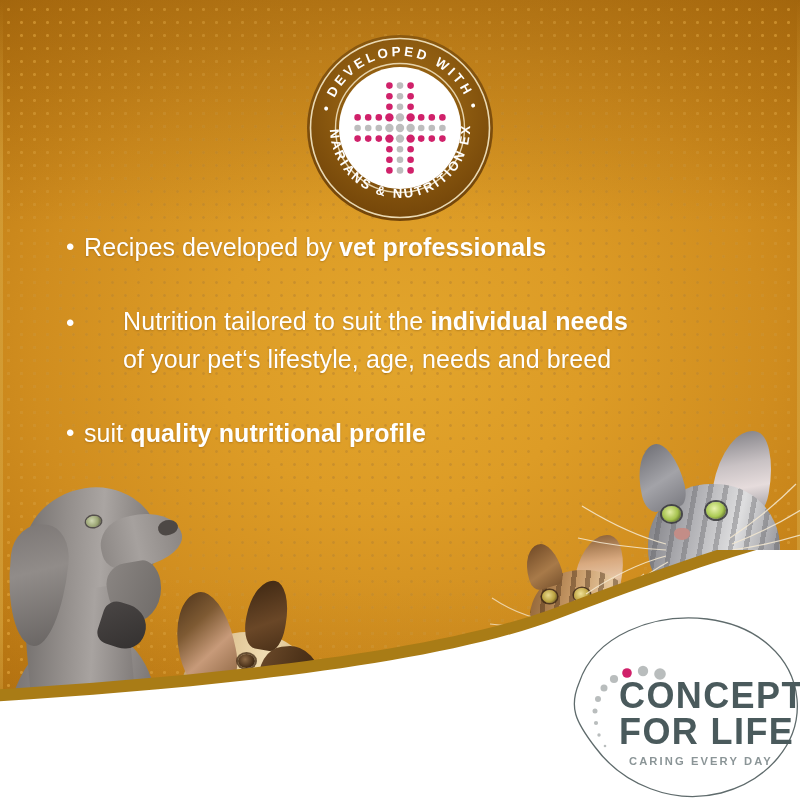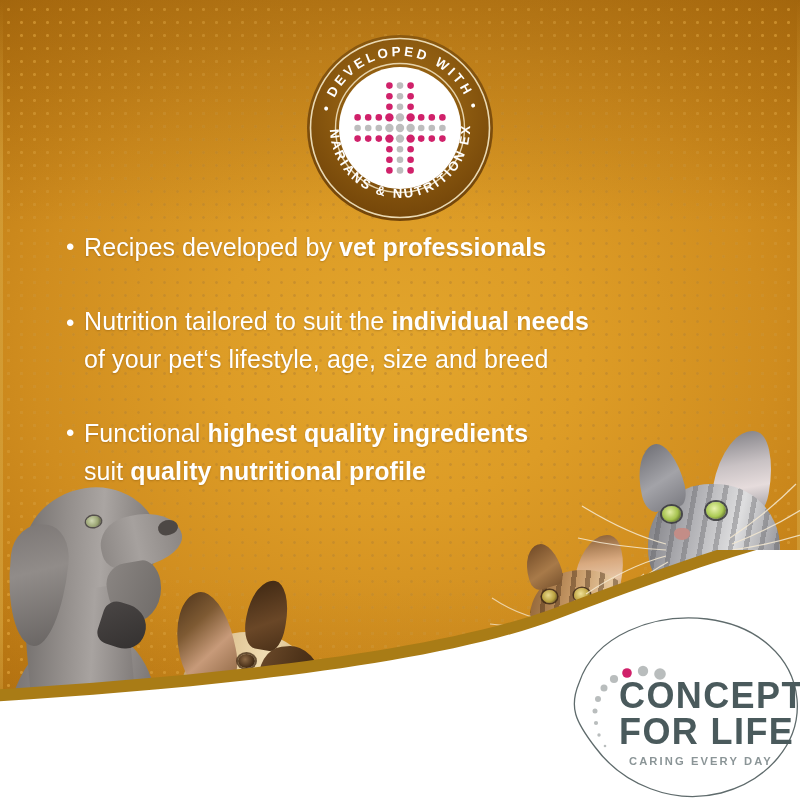--- a/index.html
+++ b/index.html
@@ -96,21 +96,21 @@
   }
   .bullet-text {
     flex:1 1 auto;
     font-size:25px;
     line-height:38px;
     font-weight:400;
     letter-spacing:.1px;
     text-shadow:0 1px 2px rgba(90,52,2,.28);
   }
   .bullet-text b { font-weight:700; }
-  .b2 { margin-top:-2px; }
+  .b2 { margin-top:-2px;margin-left:39px; }
   .b3 { margin-top:0px; }
 
   
   #row-1 { margin-bottom:38px; }
   #row-2 { margin-bottom:36px; }
 
   
   .animals { position:absolute; inset:0; pointer-events:none; }
 
   .animal { position:absolute; }
@@ -427,31 +427,28 @@
       </div>
     </div>
 
     <div class="bullet-row" id="row-2">
       <div class="bullet-dot">•</div>
       <div class="bullet-text b2">
         <div>
           <span>Nutrition tailored to suit the </span><b>individual needs</b>
         </div>
         <div>
-          <span>of your pet‘s lifestyle, age, size and breed</span>
+          <span>of your pet‘s lifestyle, age, needs and breed</span>
         </div>
       </div>
     </div>
 
     <div class="bullet-row" id="row-3">
       <div class="bullet-dot">•</div>
       <div class="bullet-text b3">
-        <div>
-          <span>Functional </span><b>highest quality ingredients</b>
-        </div>
         <div>
           <span>suit </span><b>quality nutritional profile</b>
         </div>
       </div>
     </div>
 
   </div>
 
   <div class="animals">
 

